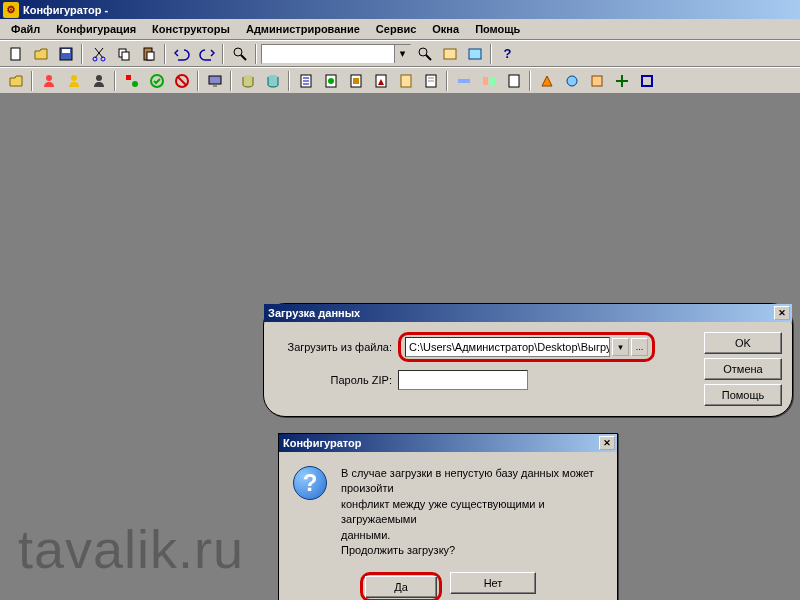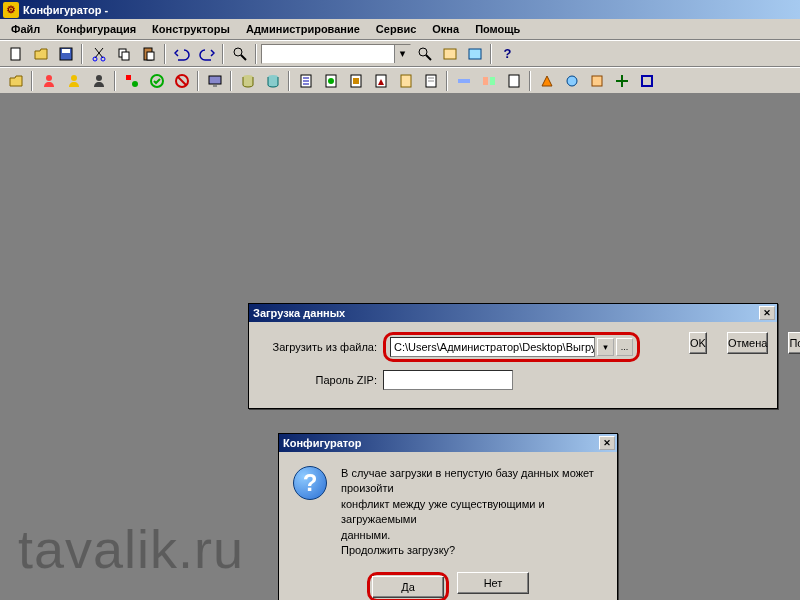--- a/index.html
+++ b/index.html
@@ -125,22 +125,22 @@
     color: #000;
   }
   .dlg-body {
     padding: 10px;
     display: flex;
   }
   .form-col { flex: 1; margin-left: 9px; }
   .btn-col {
     width: 78px;
     display: flex;
-    flex-direction: row;
-    gap: 20px;
+    flex-direction: column;
+    gap: 4px;
     margin-left: 10px;
   }
   .btn {
     height: 22px;
     background: #d4d0c8;
     border: 1px solid #404040;
     border-top-color: #fff;
     border-left-color: #fff;
     box-shadow: inset -1px -1px 0 #808080, inset 1px 1px 0 #d4d0c8;
     display: flex;
@@ -197,21 +197,21 @@
     margin-right: 14px;
     flex-shrink: 0;
   }
   .msg-text { line-height: 1.4; }
   .msg-buttons {
     display: flex;
     justify-content: center;
     gap: 8px;
     padding: 8px 0 10px;
   }
-  .msg-buttons .btn { width: 72px; }
+  .msg-buttons .btn { width: 86px; }
   .watermark {
     position: absolute;
     left: 18px;
     bottom: 20px;
     font-size: 54px;
     color: rgba(0,0,0,0.28);
     font-family: Arial, sans-serif;
     letter-spacing: 1px;
     pointer-events: none;
   }
@@ -455,21 +455,21 @@
       <svg viewBox="0 0 16 16">
         <rect x="3" y="3" width="10" height="10" fill="none" stroke="#00a" stroke-width="2"></rect>
       </svg>
     </div>
 </div>
 
 <div class="workspace">
 
   <div class="watermark">tavalik.ru</div>
 
-  <div class="dialog" style="left:248px; top:200px; width:530px;">
+  <div class="dialog" style="left:263px; top:200px; width:530px;border-radius:22px;">
     <div class="dlg-title">
       <span>Загрузка данных</span>
       <div class="dlg-close">✕</div>
     </div>
     <div class="dlg-body">
       <div class="form-col">
         <div class="row">
           <label>Загрузить из файла:</label>
           <span class="ring-red">
             <span class="input" style="width:205px;">

